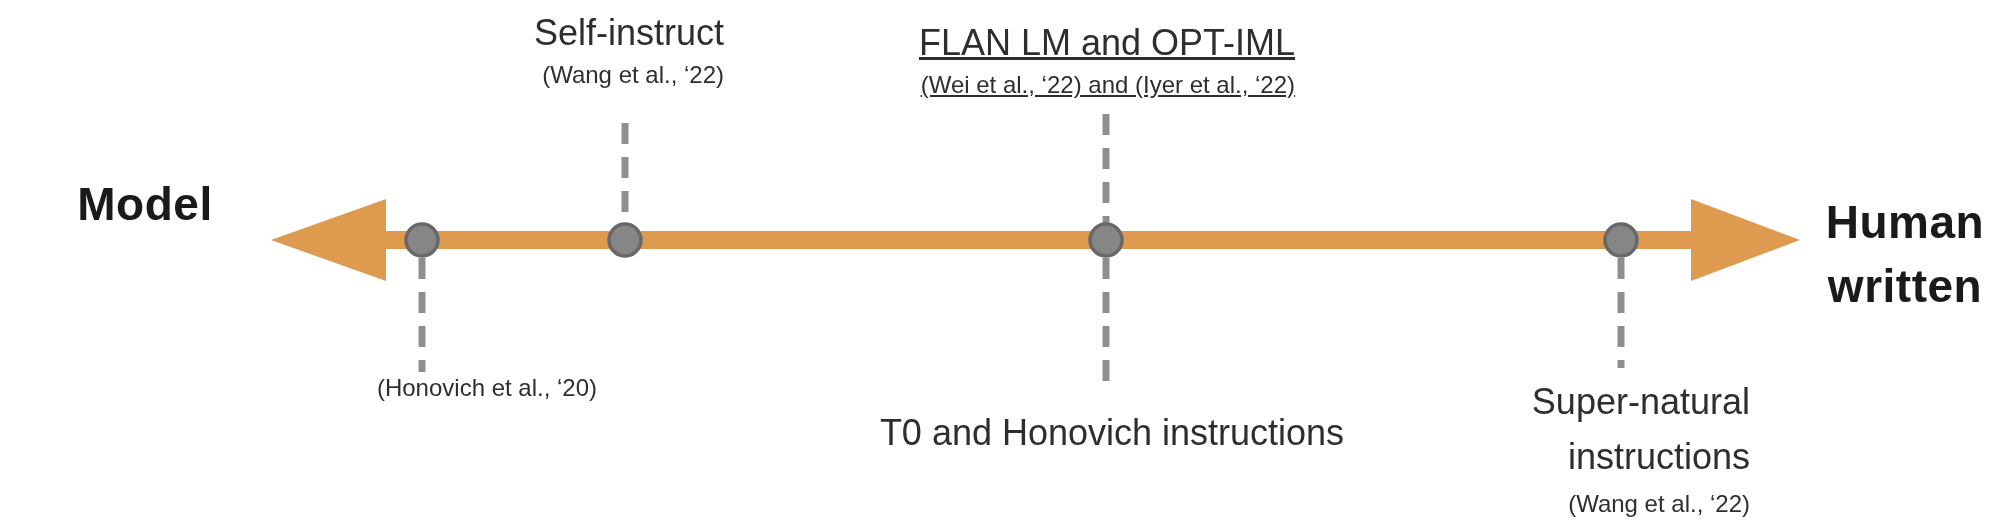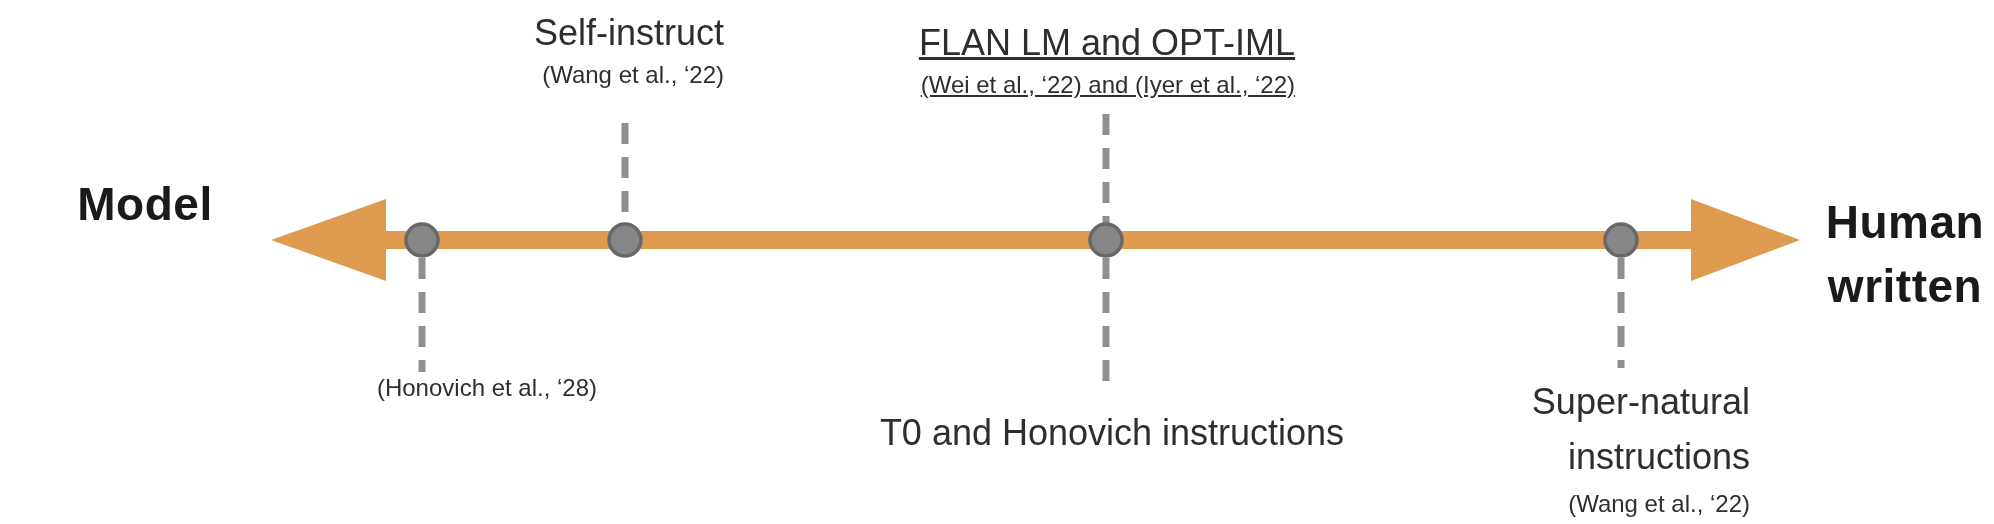--- a/index.html
+++ b/index.html
@@ -103,21 +103,21 @@
 
   <div class="endpoint endpoint-left">
     <div>Model</div>
   </div>
   <div class="endpoint endpoint-right">
     <div>Human</div>
     <div>written</div>
   </div>
 
   <div class="item item-unnatural">
-    <div class="item-citation">(Honovich et al., ‘28)</div>
+    <div class="item-citation">(Honovich et al., ‘20)</div>
   </div>
 
   <div class="item item-self-instruct">
     <div class="item-title">Self-instruct</div>
     <div class="item-citation">(Wang et al., ‘22)</div>
   </div>
 
   <div class="item item-flan">
     <div class="item-title">FLAN LM and OPT-IML</div>
     <div class="item-citation">(Wei et al., ‘22) and (Iyer et al., ‘22)</div>

